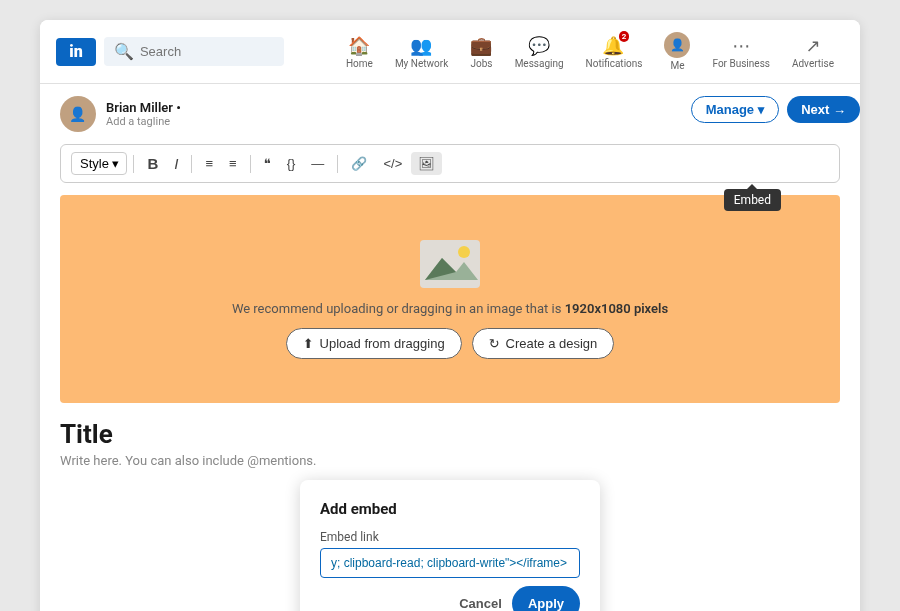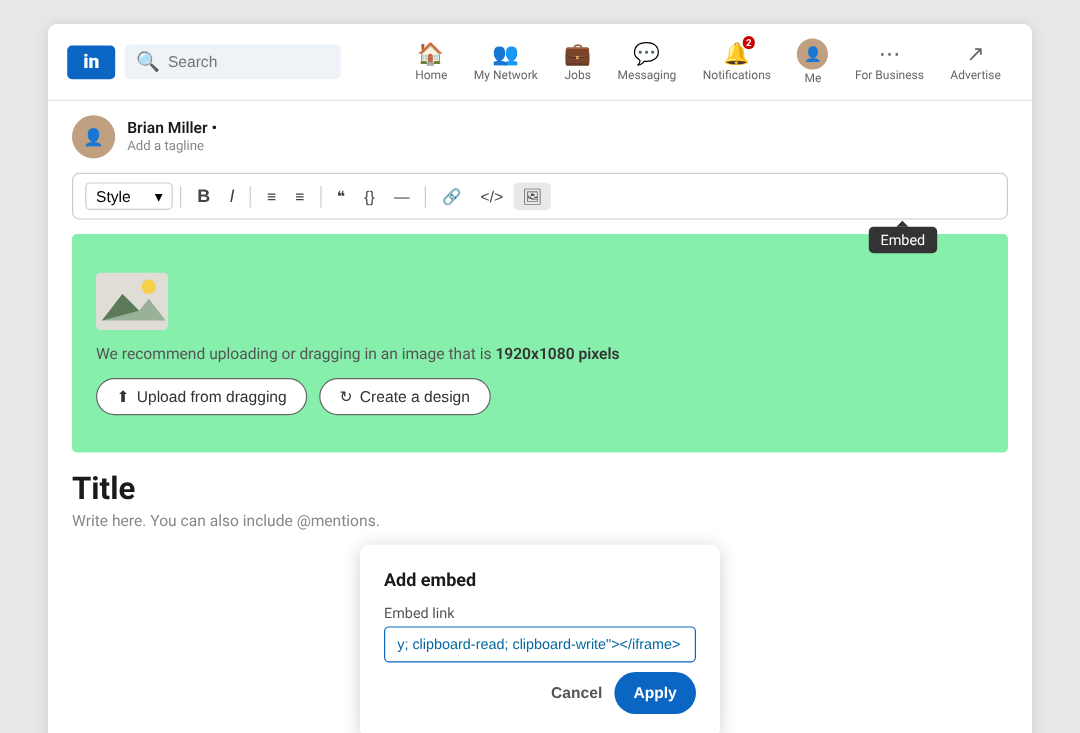--- a/index.html
+++ b/index.html
@@ -158,21 +158,21 @@
       align-items: center;
       gap: 2px;
     }
     .style-btn {
       font-size: 13px;
       border: 1px solid #ccc;
       border-radius: 4px;
       padding: 3px 8px;
       display: flex;
       align-items: center;
-      gap: 20px;
+      gap: 3px;
       cursor: pointer;
       background: white;
     }
     .toolbar-sep {
       width: 1px;
       height: 18px;
       background: #ccc;
       margin: 0 4px;
     }
     .embed-tooltip {
@@ -217,26 +217,26 @@
       padding: 5px 14px;
       font-size: 13px;
       font-weight: 600;
       cursor: pointer;
       display: flex;
       align-items: center;
       gap: 3px;
     }
     
     .image-upload-area {
-      background: #86efac;
-      border-radius: 4px;
-      padding: 31px 20px;
+      background: #fdba74;
+      border-radius: 4px;
+      padding: 44px 20px;
       display: flex;
       flex-direction: column;
-      align-items: flex-start;
+      align-items: center;
       gap: 12px;
       margin-bottom: 16px;
     }
     .upload-icon-wrapper {
       width: 60px;
       height: 50px;
       display: flex;
       align-items: center;
       justify-content: center;
     }
@@ -396,20 +396,24 @@
   <div class="editor-area relative">
 
     <div class="author-row">
       <div class="author-avatar">👤</div>
       <div>
         <div class="author-name">Brian Miller •</div>
         <div class="author-sub">Add a tagline</div>
       </div>
     </div>
 
+    <div style="position:absolute; top:12px; right:0; display:flex; gap:8px;">
+      <button class="btn-manage">Manage ▾</button>
+      <button class="btn-next">Next →</button>
+    </div>
 
     <div class="toolbar">
       <button class="style-btn">
         <span>Style</span>
         <span>▾</span>
       </button>
       <div class="toolbar-sep"></div>
       <button class="toolbar-btn" style="font-weight:900; font-size:15px;">
         <span>B</span>
       </button>

